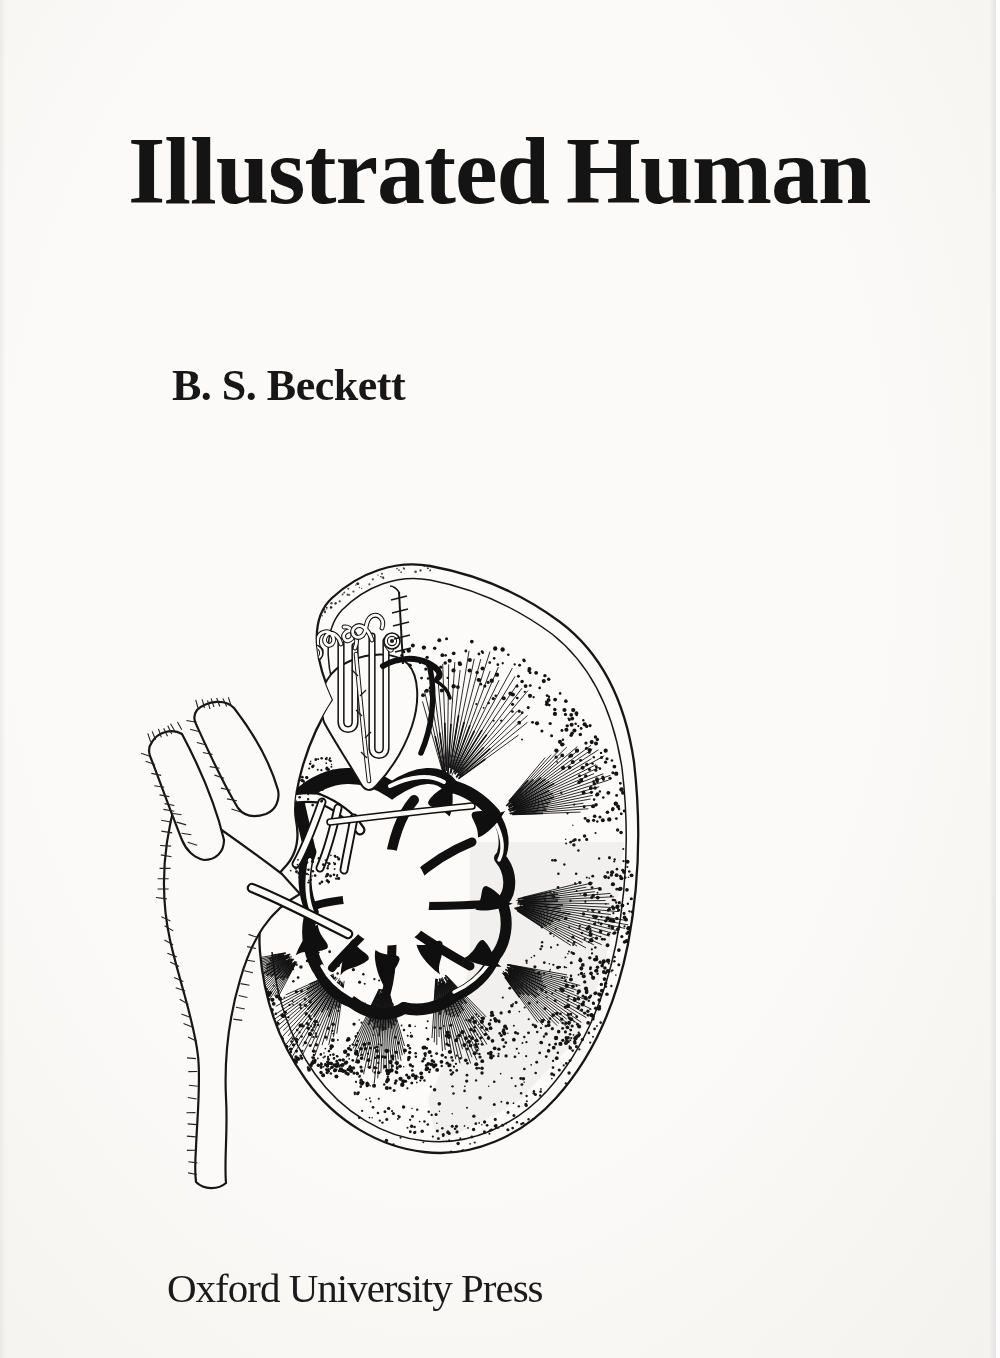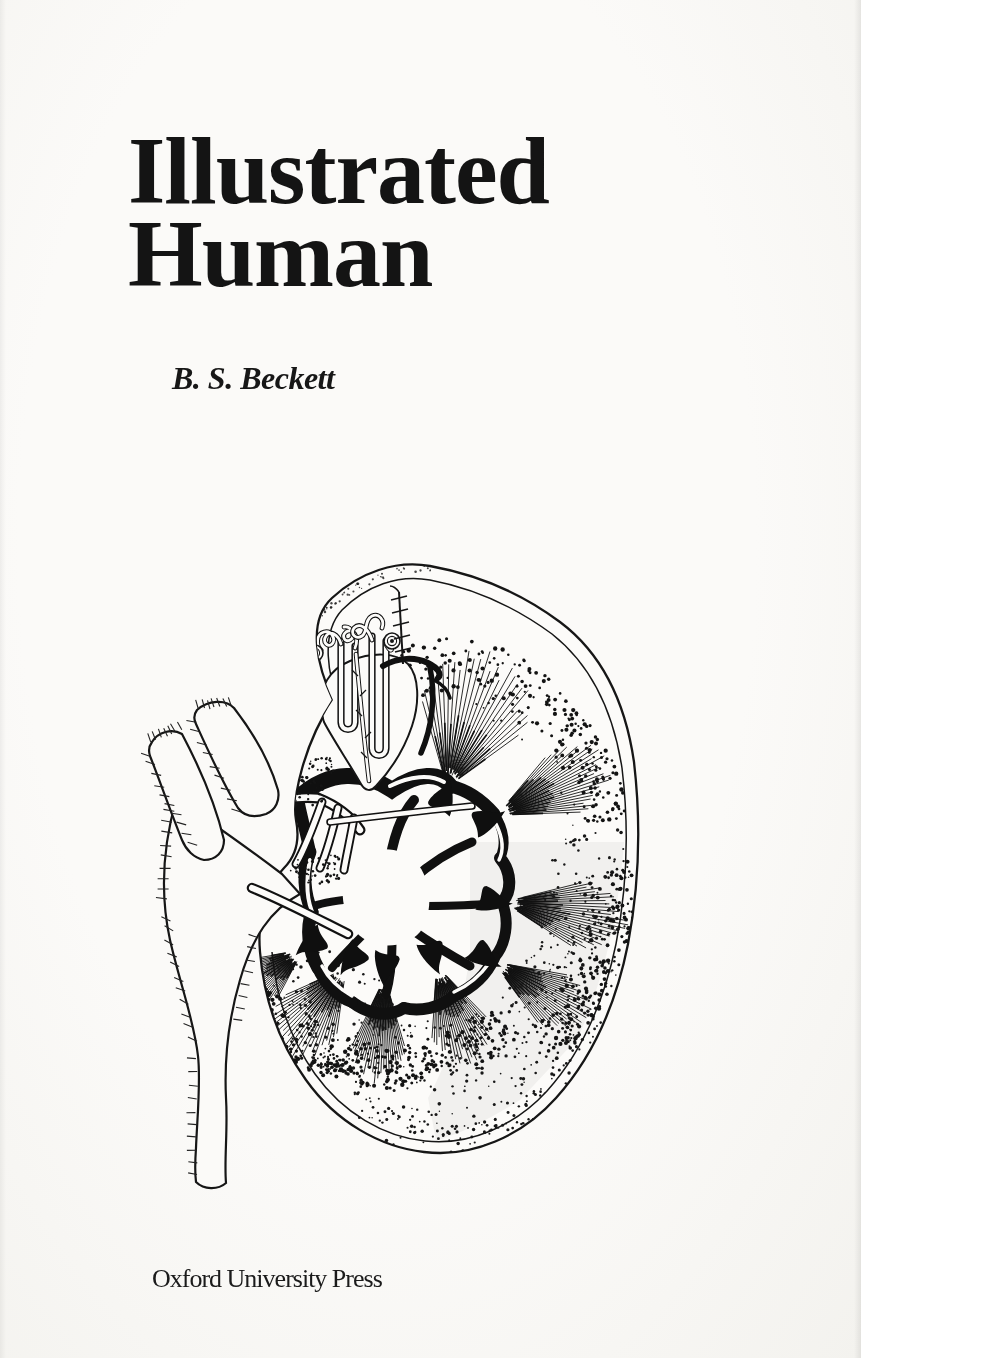--- a/index.html
+++ b/index.html
@@ -1,42 +1,41 @@
 <!DOCTYPE html>
 <html><head>
 <meta charset="utf-8">
 <style>
   html,body{margin:0;padding:0;}
   .page{
     position:relative;
-    width:861px;height:1358px;
+    width:996px;height:1358px;
     background:
       linear-gradient(90deg, rgba(0,0,0,0.05) 0px, rgba(0,0,0,0) 6px),
       linear-gradient(270deg, rgba(0,0,0,0.07) 0px, rgba(0,0,0,0) 7px),
       radial-gradient(ellipse at 45% 40%, #fbfaf8 55%, #f3f2ee 100%);
     overflow:hidden;
     font-family:"Liberation Serif", serif;
     color:#161616;
   }
   .title{
     position:absolute;left:128px;top:129px;
     font-size:96px;line-height:83px;font-weight:bold;
     letter-spacing:-1px;word-spacing:-6px;
     color:#141414;
   }
   .title .line2{display:block;padding-left:43px;}
   .author{
     position:absolute;left:172px;top:360px;
-    font-size:32px;font-weight:bold;letter-spacing:-0.5px;
+    font-size:44px;font-weight:bold;letter-spacing:-0.5px;
     color:#171717;
-    font-style:italic;
   }
   .publisher{
-    position:absolute;left:152px;top:1264px;
-    font-size:26px;letter-spacing:-1px;
+    position:absolute;left:167px;top:1264px;
+    font-size:41px;letter-spacing:-1px;
     color:#1b1b1b;
   }
   .art{position:absolute;left:0;top:0;}
 </style>
 </head>
 <body>
 
 <div class="page">
 
   <div class="title">

